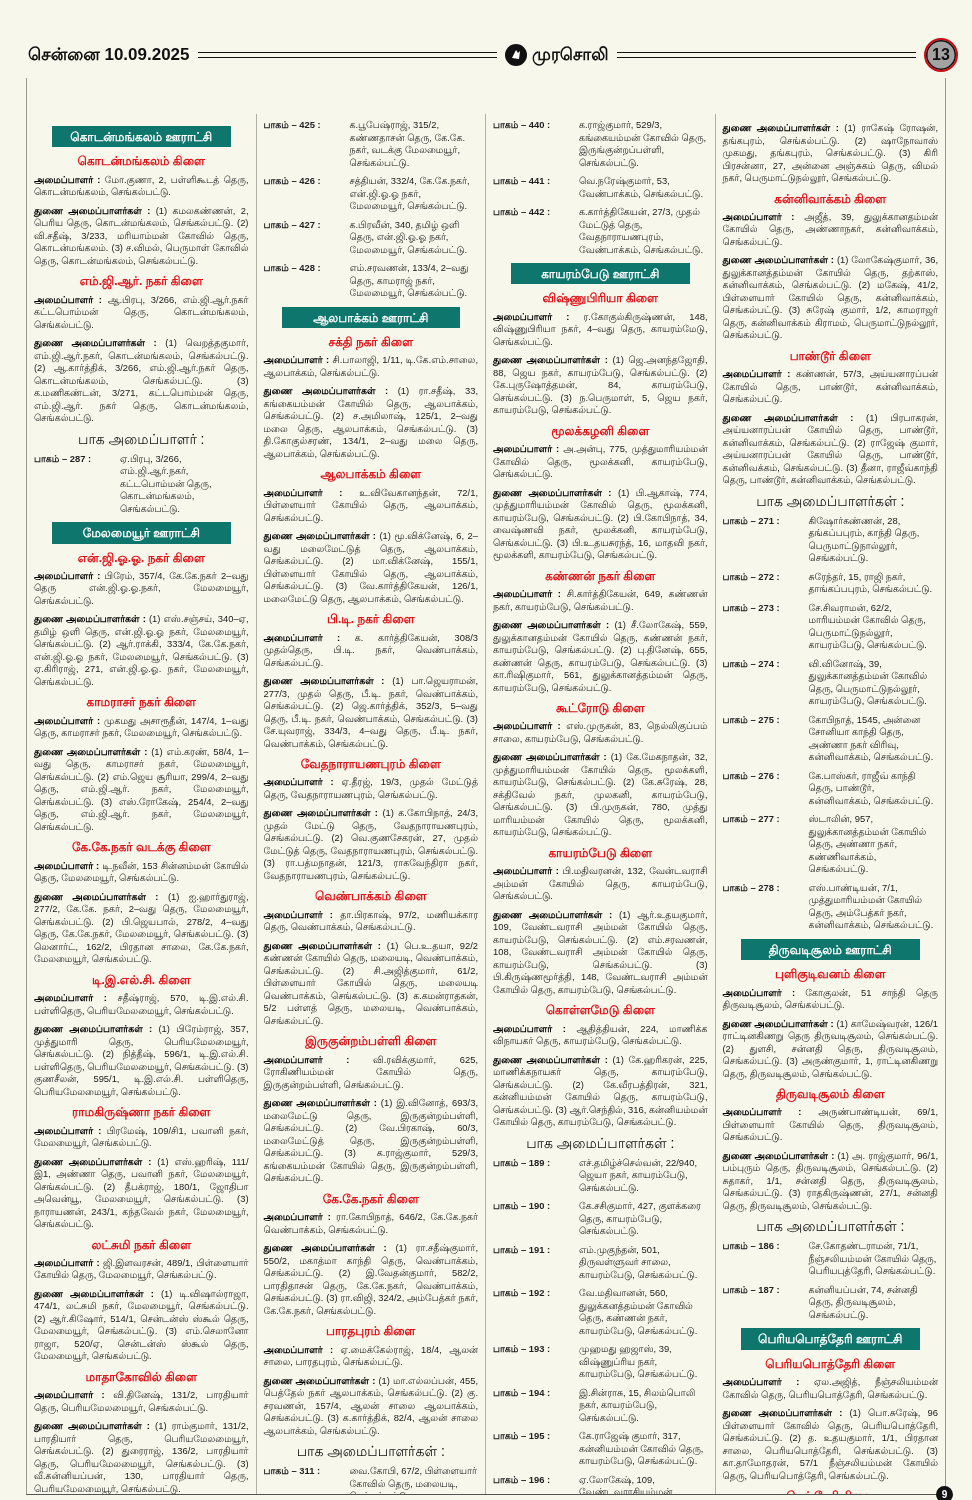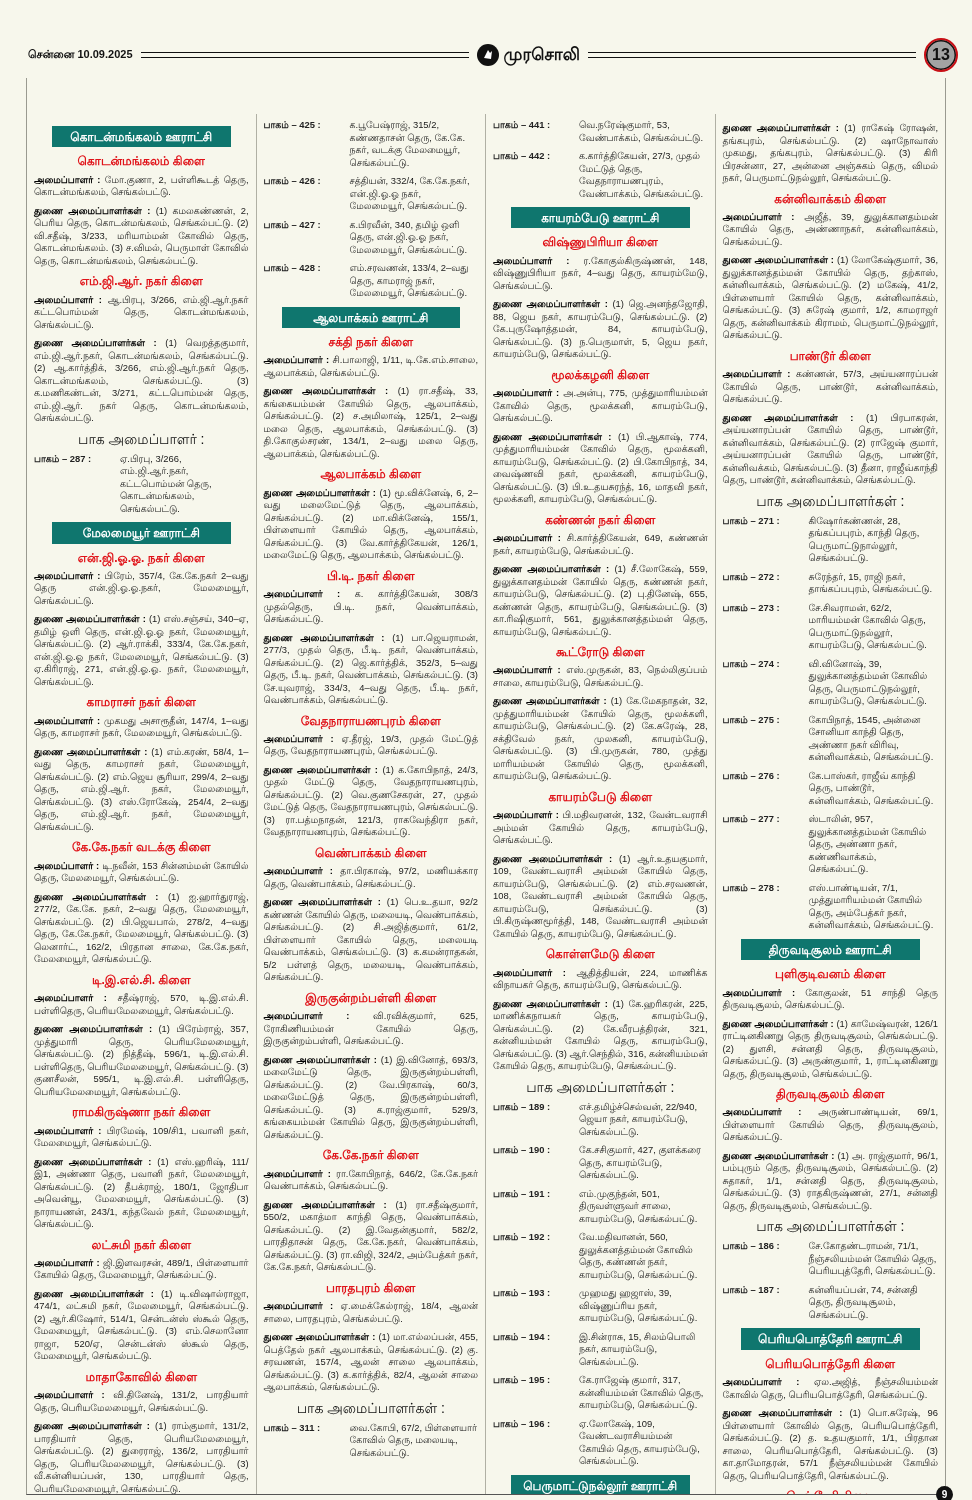--- a/index.html
+++ b/index.html
@@ -9,21 +9,21 @@
     font-family:"Liberation Sans",sans-serif;
     color:#1a1a1a;
     overflow:hidden;
     position:relative;
   }
   
   .masthead{
     display:flex;align-items:center;
     margin:38px 14px 6px 14px;height:34px;gap:8px;
   }
-  .dateline{font-weight:bold;font-size:11px;color:#111;white-space:nowrap;padding-left:14px;}
+  .dateline{font-weight:bold;font-size:17px;color:#111;white-space:nowrap;padding-left:14px;}
   .mast-rule{flex:1;height:4px;border-top:1.7px solid #111;border-bottom:1.7px solid #111;}
   .mast-center{display:flex;align-items:center;gap:5px;white-space:nowrap;}
   .logo-dot{width:22px;height:22px;border-radius:50%;background:#111;display:flex;align-items:center;justify-content:center;}
   .logo-dot svg{display:block;}
   .mast-title{font-weight:bold;font-size:17px;color:#111;}
   .pagenum-badge{
     width:30px;height:30px;border-radius:50%;
     border:2.5px solid #c81016;box-shadow:0 0 0 1.5px #111 inset;
     background:#a3a3a3;display:flex;align-items:center;justify-content:center;
     font-weight:bold;font-size:16px;color:#111;
@@ -147,20 +147,21 @@
         </div>
         <div class="part">
           <span class="plabel">பாகம் – 428 :</span>
           <span class="ptext">எம்.சரவணன், 133/4, 2–வது தெரு, காமராஜ் நகர், மேலமையூர், செங்கல்பட்டு.</span>
         </div>
         <div class="ward">ஆலபாக்கம் ஊராட்சி</div>
         <div class="branch">சக்தி நகர் கிளை</div>
         <p class="para"><span class="lbl">அமைப்பாளர் :</span> <span class="ptxt">சி.பாலாஜி, 1/11, டி.கே.எம்.சாலை, ஆலபாக்கம், செங்கல்பட்டு.</span></p>
         <p class="para"><span class="lbl">துணை அமைப்பாளர்கள் :</span> <span class="ptxt">(1) ரா.சதீஷ், 33, கங்கையம்மன் கோயில் தெரு, ஆலபாக்கம், செங்கல்பட்டு. (2) ச.அமிலாஷ், 125/1, 2–வது மலை தெரு, ஆலபாக்கம், செங்கல்பட்டு. (3) தி.கோகுல்சரண், 134/1, 2–வது மலை தெரு, ஆலபாக்கம், செங்கல்பட்டு.</span></p>
         <div class="branch">ஆலபாக்கம் கிளை</div>
+        <p class="para"><span class="lbl">அமைப்பாளர் :</span> <span class="ptxt">உ.விவேகானந்தன், 72/1, பிள்ளையார் கோயில் தெரு, ஆலபாக்கம், செங்கல்பட்டு.</span></p>
         <p class="para"><span class="lbl">துணை அமைப்பாளர்கள் :</span> <span class="ptxt">(1) மூ.விக்னேஷ், 6, 2–வது மலைமேட்டுத் தெரு, ஆலபாக்கம், செங்கல்பட்டு. (2) மா.விக்னேஷ், 155/1, பிள்ளையார் கோயில் தெரு, ஆலபாக்கம், செங்கல்பட்டு. (3) வே.கார்த்திகேயன், 126/1, மலைமேட்டு தெரு, ஆலபாக்கம், செங்கல்பட்டு.</span></p>
         <div class="branch">பி.டி. நகர் கிளை</div>
         <p class="para"><span class="lbl">அமைப்பாளர் :</span> <span class="ptxt">க. கார்த்திகேயன், 308/3 முதல்தெரு, பி.டி. நகர், வெண்பாக்கம், செங்கல்பட்டு.</span></p>
         <p class="para"><span class="lbl">துணை அமைப்பாளர்கள் :</span> <span class="ptxt">(1) பா.ஜெயராமன், 277/3, முதல் தெரு, பீ.டி. நகர், வெண்பாக்கம், செங்கல்பட்டு. (2) ஜெ.கார்த்திக், 352/3, 5–வது தெரு, பீ.டி. நகர், வெண்பாக்கம், செங்கல்பட்டு. (3) சே.யுவராஜ், 334/3, 4–வது தெரு, பீ.டி. நகர், வெண்பாக்கம், செங்கல்பட்டு.</span></p>
         <div class="branch">வேதநாராயணபுரம் கிளை</div>
         <p class="para"><span class="lbl">அமைப்பாளர் :</span> <span class="ptxt">ஏ.தீரஜ், 19/3, முதல் மேட்டுத் தெரு, வேதநாராயணபுரம், செங்கல்பட்டு.</span></p>
         <p class="para"><span class="lbl">துணை அமைப்பாளர்கள் :</span> <span class="ptxt">(1) க.கோபிநாத், 24/3, முதல் மேட்டு தெரு, வேதநாராயணபுரம், செங்கல்பட்டு. (2) வெ.குணசேகரன், 27, முதல் மேட்டுத் தெரு, வேதநாராயணபுரம், செங்கல்பட்டு. (3) ரா.பத்மநாதன், 121/3, ராகவேந்திரா நகர், வேதநாராயணபுரம், செங்கல்பட்டு.</span></p>
         <div class="branch">வெண்பாக்கம் கிளை</div>
         <p class="para"><span class="lbl">அமைப்பாளர் :</span> <span class="ptxt">தா.பிரகாஷ், 97/2, மணியக்கார தெரு, வெண்பாக்கம், செங்கல்பட்டு.</span></p>
         <p class="para"><span class="lbl">துணை அமைப்பாளர்கள் :</span> <span class="ptxt">(1) பெ.உ.தயா, 92/2 கண்ணன் கோயில் தெரு, மலையடி, வெண்பாக்கம், செங்கல்பட்டு. (2) சி.அஜித்குமார், 61/2, பிள்ளையார் கோயில் தெரு, மலையடி வெண்பாக்கம், செங்கல்பட்டு. (3) க.கமன்ராதகன், 5/2 பள்ளத் தெரு, மலையடி, வெண்பாக்கம், செங்கல்பட்டு.</span></p>
@@ -174,20 +175,24 @@
         <p class="para"><span class="lbl">அமைப்பாளர் :</span> <span class="ptxt">ஏ.மைக்கேல்ராஜ், 18/4, ஆலன் சாலை, பாரதபுரம், செங்கல்பட்டு.</span></p>
         <p class="para"><span class="lbl">துணை அமைப்பாளர்கள் :</span> <span class="ptxt">(1) மா.எல்லப்பன், 455, பெத்தேல் நகர் ஆலபாக்கம், செங்கல்பட்டு. (2) கு. சரவணன், 157/4, ஆலன் சாலை ஆலபாக்கம், செங்கல்பட்டு. (3) க.கார்த்திக், 82/4, ஆலன் சாலை ஆலபாக்கம், செங்கல்பட்டு.</span></p>
         <div class="sub">பாக அமைப்பாளர்கள் :</div>
         <div class="part">
           <span class="plabel">பாகம் – 311 :</span>
           <span class="ptext">வை.கோபி, 67/2, பிள்ளையார் கோவில் தெரு, மலையடி, செங்கல்பட்டு.</span>
         </div>
       </div>
       <div class="col">
         <div class="part">
+          <span class="plabel">பாகம் – 440 :</span>
+          <span class="ptext">க.ராஜ்குமார், 529/3, கங்கையம்மன் கோவில் தெரு, இருங்குன்றப்பள்ளி, செங்கல்பட்டு.</span>
+        </div>
+        <div class="part">
           <span class="plabel">பாகம் – 441 :</span>
           <span class="ptext">வெ.நரேஷ்குமார், 53, வேண்பாக்கம், செங்கல்பட்டு.</span>
         </div>
         <div class="part">
           <span class="plabel">பாகம் – 442 :</span>
           <span class="ptext">க.கார்த்திகேயன், 27/3, முதல் மேட்டுத் தெரு, வேதநாராயணபுரம், வேண்பாக்கம், செங்கல்பட்டு.</span>
         </div>
         <div class="ward">காயரம்பேடு ஊராட்சி</div>
         <div class="branch">விஷ்ணுபிரியா கிளை</div>
         <p class="para"><span class="lbl">அமைப்பாளர் :</span> <span class="ptxt">ர.கோகுல்கிருஷ்ணன், 148, விஷ்ணுபிரியா நகர், 4–வது தெரு, காயரம்மேடு, செங்கல்பட்டு.</span></p>

